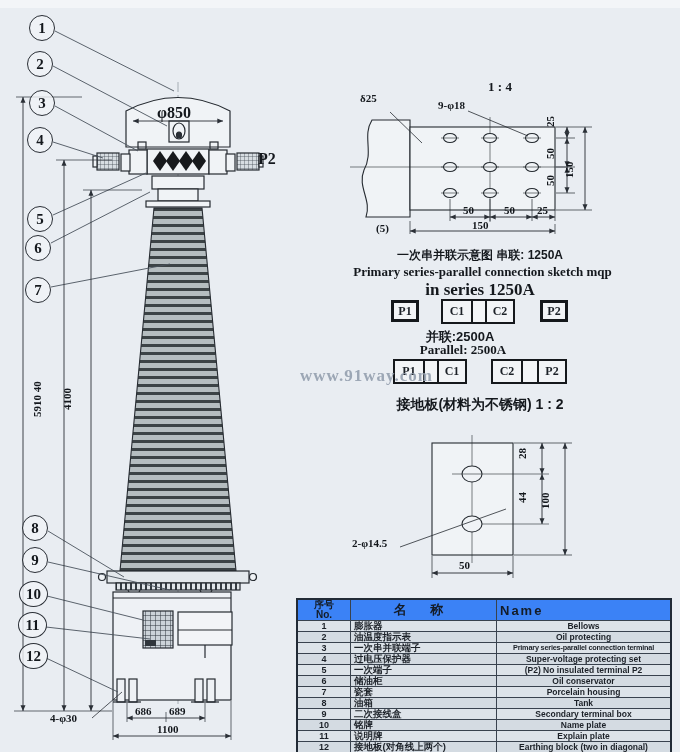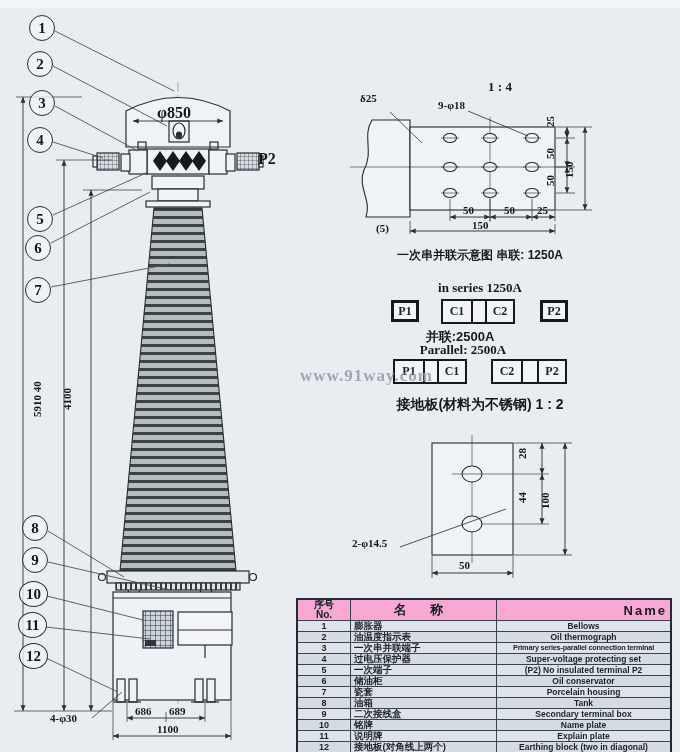--- a/index.html
+++ b/index.html
@@ -42,24 +42,24 @@
     letter-spacing:1px;z-index:5;
   }
   
   table.parts{
     position:absolute;left:296px;top:598px;width:376px;border-collapse:collapse;
     background:#dde3e9;border:2px solid #222b36;table-layout:fixed;
   }
   table.parts th,table.parts td{
     border:1px solid #39424e;padding:0 3px;overflow:hidden;white-space:nowrap;
   }
-  table.parts th{background:#f9a8d4;color:#141c27;}
+  table.parts th{background:#3b82f6;color:#141c27;}
   th.hno{width:46px;font:bold 10px "Liberation Sans",sans-serif;line-height:10px;}
   th.hzh{width:139px;font:bold 13px "Liberation Sans",sans-serif;letter-spacing:10px;text-align:center;}
-  th.hen{font:bold 13px "Liberation Sans",sans-serif;letter-spacing:2px;text-align:right;}
+  th.hen{font:bold 13px "Liberation Sans",sans-serif;letter-spacing:2px;text-align:left;}
   td.cno{font:bold 9px "Liberation Sans",sans-serif;text-align:center;height:10px;line-height:10px;}
   td.czh{font:bold 9.5px "Liberation Sans",sans-serif;line-height:10px;padding-left:10px;margin-top:30px;}
   td.cen{font:bold 8.5px "Liberation Sans",sans-serif;line-height:10px;text-align:center;}
   td.cen.cond{font-size:7.3px;letter-spacing:-0.2px;}
   tr.alt td{background:#d4dbe2;}
 </style>
 </head>
 <body>
 
 <div class="page">
@@ -290,21 +290,22 @@
   <span class="lbl ser rot" style="left:557px;top:146px">50</span>
   <span class="lbl ser rot" style="left:557px;top:173px">50</span>
   <span class="lbl ser rot" style="left:576px;top:165px">150</span>
   <span class="lbl ser dim" style="left:463px;top:204px">50</span>
   <span class="lbl ser dim" style="left:504px;top:204px">50</span>
   <span class="lbl ser dim" style="left:537px;top:204px">25</span>
   <span class="lbl ser dim" style="left:472px;top:219px">150</span>
   <span class="lbl ser dim" style="left:376px;top:222px">(5)</span>
 
   <div class="lbl zh t-center" style="left:330px;top:247px;width:300px;font-size:12px">一次串并联示意图  串联: 1250A</div>
-  <div class="lbl ser t-center" style="left:390px;top:280px;width:180px;font-size:13px">in series 1250A</div>
+  <div class="lbl ser t-center" style="left:295px;top:264px;width:375px;font-size:13px">Primary series-parallel connection sketch mqp</div>
+  <div class="lbl ser t-center" style="left:390px;top:280px;width:180px;font-size:17px">in series 1250A</div>
 
   <div class="cbox single" style="left:391px;top:300px;width:28px;height:22px">
     <span class="cell">P1</span>
   </div>
   <div class="cbox" style="left:441px;top:299px;width:74px;height:25px">
     <span class="cell br" style="width:22px">C1</span>
     <span class="cell mid"></span>
     <span class="cell bl" style="width:20px">C2</span>
   </div>
   <div class="cbox single" style="left:540px;top:300px;width:28px;height:22px">
@@ -347,21 +348,21 @@
     </thead>
     <tbody>
       <tr>
           <td class="cno">1</td>
           <td class="czh">膨胀器</td>
           <td class="cen">Bellows</td>
         </tr>
       <tr class="alt">
           <td class="cno">2</td>
           <td class="czh">油温度指示表</td>
-          <td class="cen">Oil thermograph</td>
+          <td class="cen">Oil protecting</td>
         </tr>
       <tr>
           <td class="cno">3</td>
           <td class="czh">一次串并联端子</td>
           <td class="cen cond">Primary series-parallel connection terminal</td>
         </tr>
       <tr class="alt">
           <td class="cno">4</td>
           <td class="czh">过电压保护器</td>
           <td class="cen">Super-voltage protecting set</td>

